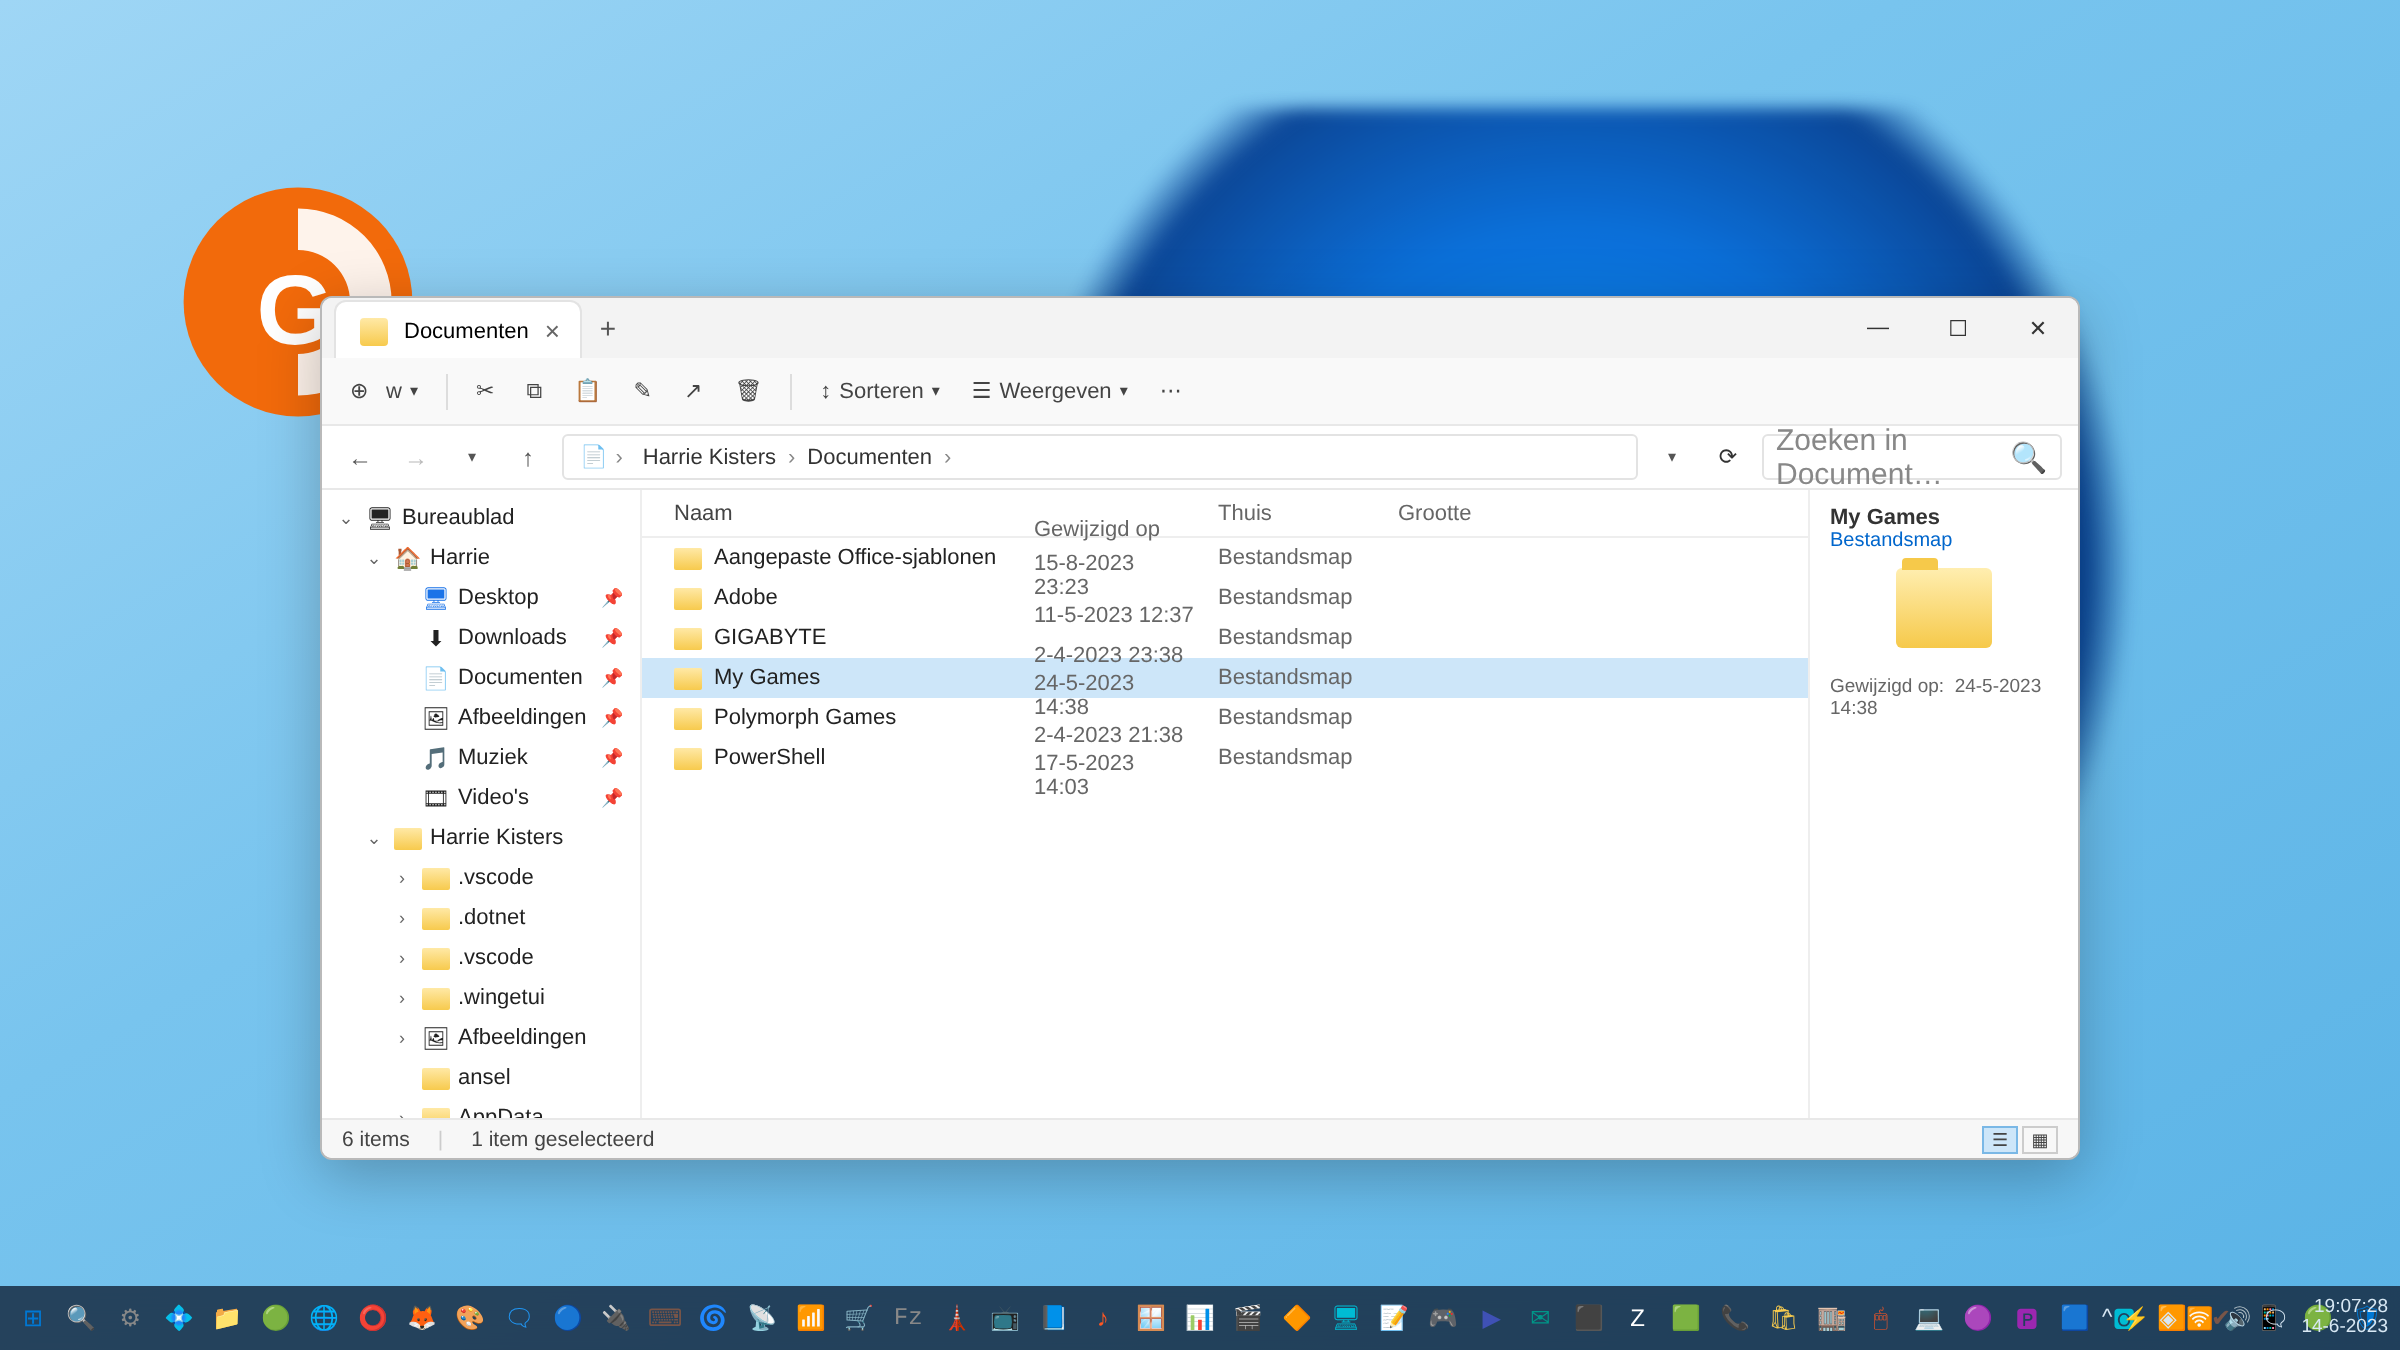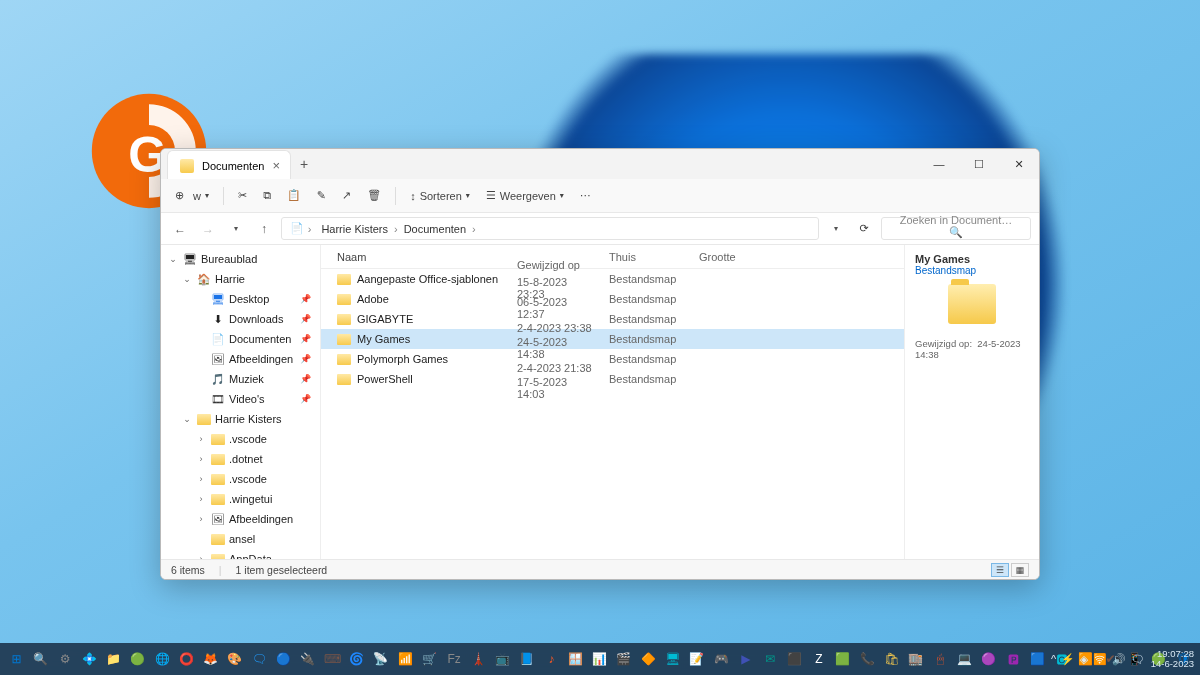--- a/index.html
+++ b/index.html
@@ -26,21 +26,21 @@
 .tbtn svg, .tbtn .glyph { width:14px; height:14px; }
 .tsep { width:1px; height:18px; background:#ddd; margin:0 4px; }
 
 .addrbar { height:32px; background:#fff; border-bottom:1px solid #e8e8e8; display:flex; align-items:center; padding:0 8px; gap:6px; font-size:11px; color:#333; }
 .nav-arrow { width:22px; text-align:center; color:#555; cursor:pointer; font-size:12px; }
 .nav-arrow.dis { color:#bbb; }
 .crumbs { flex:1; display:flex; align-items:center; border:1px solid #e3e3e3; border-radius:3px; height:23px; padding:0 4px; gap:2px; }
 .crumb { padding:2px 4px; border-radius:2px; cursor:pointer; display:flex; align-items:center; gap:4px; }
 .csep { color:#888; }
 .refresh { width:22px; text-align:center; cursor:pointer; }
-.search { width:150px; height:23px; border:1px solid #e3e3e3; border-radius:3px; padding:0 6px; font-size:11px; color:#888; display:flex; align-items:center; justify-content:flex-end;flex-direction:column; }
+.search { width:150px; height:23px; border:1px solid #e3e3e3; border-radius:3px; padding:0 6px; font-size:15px; color:#888; display:flex; align-items:center; justify-content:flex-end; }
 
 .body { flex:1; display:flex; min-height:0; }
 .sidebar { width:160px; border-right:1px solid #eee; overflow-y:auto; padding:4px 0; font-size:11px; }
 .tree-item { display:flex; align-items:center; height:20px; padding:0 4px; gap:4px; cursor:pointer; color:#222; }
 .tw { width:12px; text-align:center; color:#666; font-size:9px; }
 .ticon { width:14px; height:14px; display:flex; align-items:center; justify-content:center; font-size:11px; }
 .tfolder { width:14px; height:11px; background:linear-gradient(#ffe9a6,#f7ca4d); border-radius:1px; }
 .pin { margin-left:auto; color:#888; font-size:9px; margin-right:4px; }
 
 .main { flex:1; display:flex; flex-direction:column; }
@@ -282,21 +282,21 @@
             </div>
             <div class="c-date">15-8-2023 23:23</div>
             <div class="c-type">Bestandsmap</div>
             <div class="c-size"></div>
           </div>
           <div class="frow">
             <div class="c-name">
               <span class="tfolder"></span>
               <span>Adobe</span>
             </div>
-            <div class="c-date">06-5-2023 12:37</div>
+            <div class="c-date">11-5-2023 12:37</div>
             <div class="c-type">Bestandsmap</div>
             <div class="c-size"></div>
           </div>
           <div class="frow">
             <div class="c-name">
               <span class="tfolder"></span>
               <span>GIGABYTE</span>
             </div>
             <div class="c-date">2-4-2023 23:38</div>
             <div class="c-type">Bestandsmap</div>
@@ -363,21 +363,21 @@
     <div class="ticon-btn" style="color: rgb(255, 152, 0);">🦊</div>
     <div class="ticon-btn" style="color: rgb(156, 39, 176);">🎨</div>
     <div class="ticon-btn" style="color: rgb(33, 150, 243);">🗨</div>
     <div class="ticon-btn" style="color: rgb(0, 188, 212);">🔵</div>
     <div class="ticon-btn" style="color: rgb(96, 125, 139);">🔌</div>
     <div class="ticon-btn" style="color: rgb(121, 85, 72);">⌨</div>
     <div class="ticon-btn" style="color: rgb(63, 81, 181);">🌀</div>
     <div class="ticon-btn" style="color: rgb(0, 150, 136);">📡</div>
     <div class="ticon-btn" style="color: rgb(0, 120, 212);">📶</div>
     <div class="ticon-btn" style="color: rgb(255, 255, 255);">🛒</div>
-    <div class="ticon-btn" style="color: rgb(136, 136, 136);">Fz</div>
+    <div class="ticon-btn" style="color: rgb(136, 136, 136); font-family: Liberation Mono, monospace;">Fz</div>
     <div class="ticon-btn" style="color: rgb(79, 195, 247);">🗼</div>
     <div class="ticon-btn" style="color: rgb(247, 202, 77);">📺</div>
     <div class="ticon-btn" style="color: rgb(76, 175, 80);">📘</div>
     <div class="ticon-btn" style="color: rgb(255, 87, 34);">♪</div>
     <div class="ticon-btn" style="color: rgb(233, 30, 99);">🪟</div>
     <div class="ticon-btn" style="color: rgb(255, 152, 0);">📊</div>
     <div class="ticon-btn" style="color: rgb(156, 39, 176);">🎬</div>
     <div class="ticon-btn" style="color: rgb(33, 150, 243);">🔶</div>
     <div class="ticon-btn" style="color: rgb(0, 188, 212);">🖥</div>
     <div class="ticon-btn" style="color: rgb(96, 125, 139);">📝</div>

